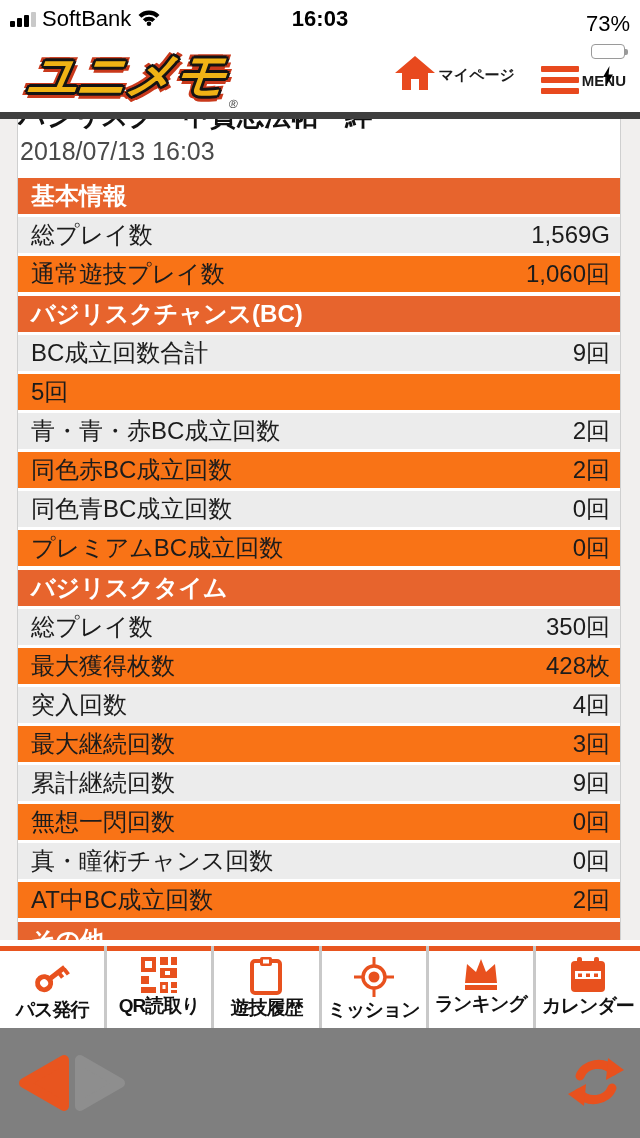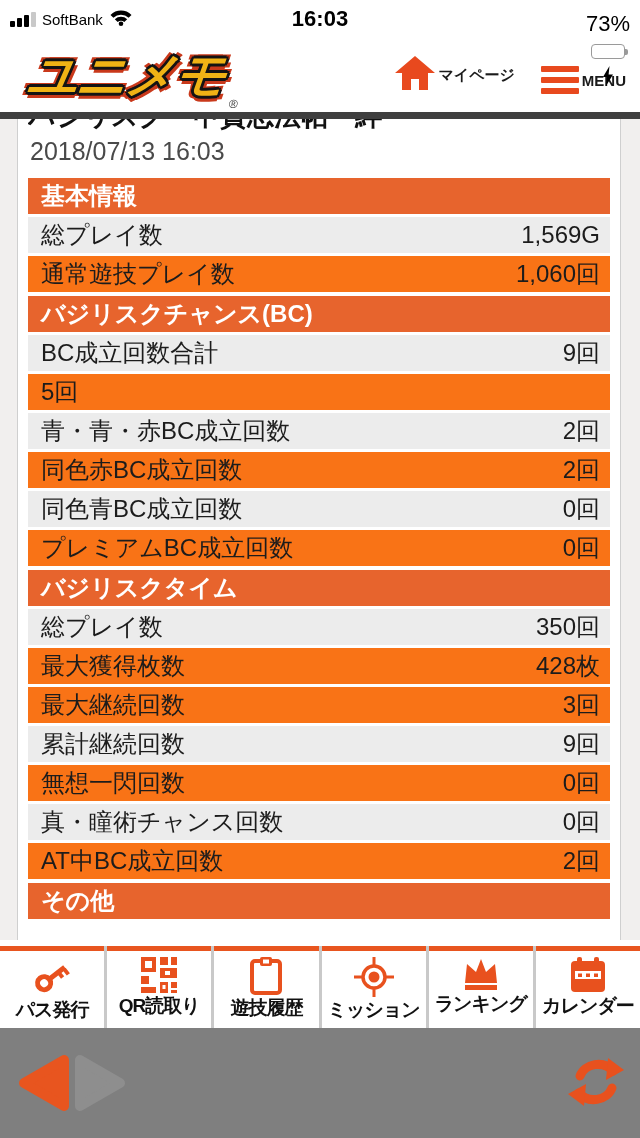--- a/index.html
+++ b/index.html
@@ -5,21 +5,21 @@
   * { margin:0; padding:0; box-sizing:border-box; }
   html,body { width:640px; height:1138px; overflow:hidden; }
   body { font-family:"Liberation Sans","DejaVu Sans",sans-serif; background:#fff; position:relative; }
 
   
   .status-bar { height:38px; background:#fff; display:flex; align-items:center; padding:0 10px; position:relative; }
   .sb-left { display:flex; align-items:center; gap:6px; }
   .signal { display:flex; align-items:flex-end; gap:2px; height:16px; }
   .signal i { display:block; width:5px; border-radius:1px; background:#000; }
   .signal i.b1{height:6px;} .signal i.b2{height:9px;} .signal i.b3{height:12px;} .signal i.b4{height:15px; background:#c9c9c9;}
-  .carrier { font-size:15px; color:#000; letter-spacing:0; }
+  .carrier { font-size:22px; color:#000; letter-spacing:0; }
   .sb-time { position:absolute; left:0; right:0; text-align:center; font-size:22px; font-weight:bold; color:#000; }
   .sb-right { margin-left:auto; display:flex; align-items:center; gap:7px; z-index:1;flex-direction:column; }
   .pct { font-size:22px; color:#000; }
   .battery { position:relative; width:34px; height:15px; border:1px solid #9a9a9a; border-radius:4px; padding:1px; }
   .battery .fill { height:100%; width:72%; border-radius:2px; }
   .battery .tip { position:absolute; right:-4px; top:4px; width:3px; height:6px; background:#9a9a9a; border-radius:0 2px 2px 0; }
 
   
   .app-header { height:74px; background:#fff; display:flex; align-items:center; padding:0 14px; }
   .logo { position:relative; transform:skewX(-6deg); margin-left:14px; cursor:pointer; }
@@ -35,21 +35,21 @@
   .hdr-right { margin-left:auto; display:flex; align-items:flex-end; gap:26px; }
   .hdr-btn { display:flex; flex-direction:row; align-items:center; gap:3px; cursor:pointer; }
   .hdr-btn .lbl { font-size:15px; font-weight:bold; color:#1a1a1a; }
   .hamburger { width:38px; height:28px; display:flex; flex-direction:column; justify-content:space-between; }
   .hamburger i { display:block; height:6px; background:#e8491e; border-radius:1px; }
 
   .header-divider { height:7px; background:#3f3f3f; }
 
   
   .content { height:821px; background:#f1efee; overflow:hidden; position:relative; }
-  .card { margin:0 19px 0 17px; background:#fff; border-left:1px solid #cfcfcf; border-right:1px solid #cfcfcf; min-height:100%; padding:0 10px; }
+  .card { margin:0 19px 0 17px; background:#fff; border-left:1px solid #cfcfcf; border-right:1px solid #cfcfcf; min-height:100%; padding:0 0; }
   .machine-title-clip { height:12px; overflow:hidden; }
   .machine-title-clip .machine-title { display:block; font-size:27px; font-weight:bold; color:#111; line-height:1; margin-top:-16px; white-space:nowrap; }
   .page-date { font-size:25px; color:#4a4a4a; padding:6px 2px 8px 2px; }
 
   .section { margin-top:4px; }
   .section-header { height:36px; line-height:36px; background:#e7642d; color:#fff; font-size:24px; font-weight:bold; padding:0 13px; margin-bottom:3px; }
   .stat-row { height:36px; margin-bottom:3px; background:#ececec; display:flex; align-items:center; justify-content:space-between; padding:0 10px 0 13px; }
   .stat-row.alt { background:#f97316; }
   .stat-label { font-size:24px; color:#1c1c1c; }
   .stat-value { font-size:24px; color:#1c1c1c; }
@@ -188,20 +188,24 @@
         </div>
         <div class="section">
           <div class="section-header">バジリスクタイム</div>
           <div class="stat-row">
             <span class="stat-label">総プレイ数</span>
             <span class="stat-value">350回</span>
           </div>
           <div class="stat-row alt">
             <span class="stat-label">最大獲得枚数</span>
             <span class="stat-value">428枚</span>
+          </div>
+          <div class="stat-row">
+            <span class="stat-label">突入回数</span>
+            <span class="stat-value">4回</span>
           </div>
           <div class="stat-row alt">
             <span class="stat-label">最大継続回数</span>
             <span class="stat-value">3回</span>
           </div>
           <div class="stat-row">
             <span class="stat-label">累計継続回数</span>
             <span class="stat-value">9回</span>
           </div>
           <div class="stat-row alt">

